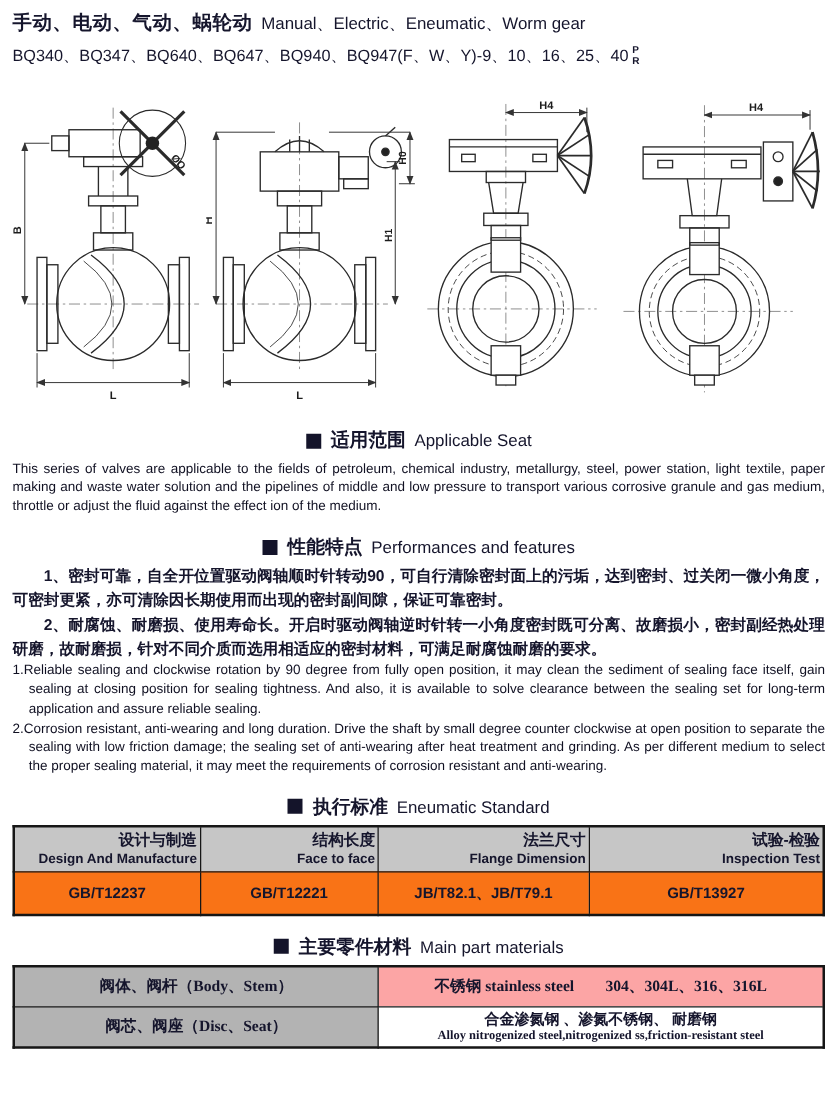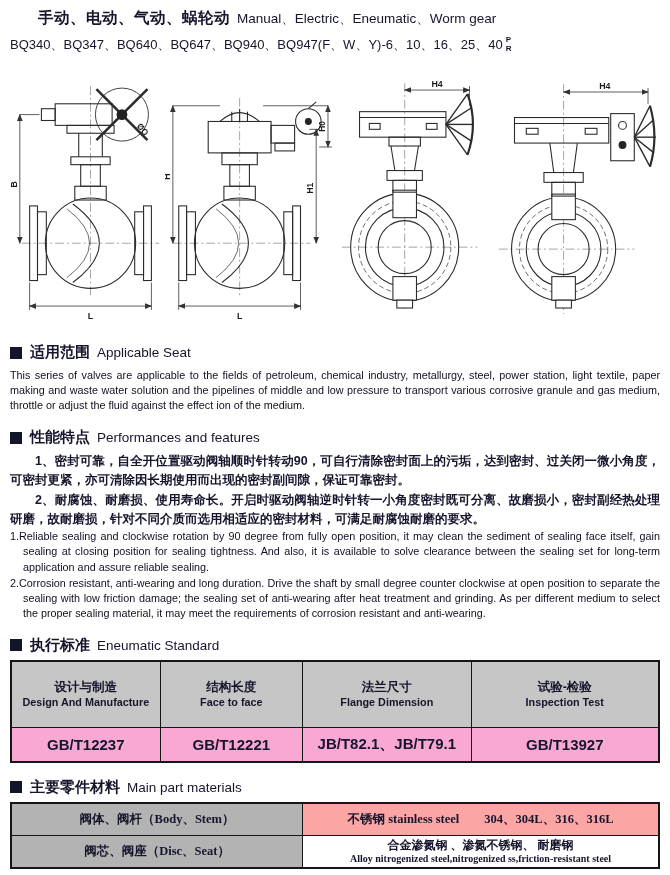--- a/index.html
+++ b/index.html
@@ -4,68 +4,68 @@
 <style>
   html,body{margin:0;padding:0;}
   body{
     width:670px;height:875px;background:#ffffff;overflow:hidden;
     font-family:"Liberation Sans","DejaVu Sans",sans-serif;
     color:#15152c;
   }
   .page{padding:8px 10px 0 10px;}
 
   
-  .hdr-line1{font-size:15px;display:flex;align-items:baseline;margin-left:28px;}
+  .hdr-line1{font-size:15px;display:flex;align-items:baseline;}
   .hdr-cn{font-weight:bold;font-size:15.5px;letter-spacing:.5px;}
   .hdr-en{font-size:13.5px;margin-left:7px;font-weight:500;text-align:center;}
   .hdr-line2{font-size:13px;margin-top:7px;display:flex;align-items:center;font-weight:500;}
   .stack{display:inline-flex;flex-direction:column;font-size:8px;line-height:1.1;margin-left:3px;font-weight:bold;}
 
   
   .drawings{display:flex;justify-content:space-between;align-items:flex-start;margin-top:22px;height:252px;}
   svg text{font-family:"Liberation Sans",sans-serif;fill:#1c1c1c;font-weight:bold;}
 
   
-  .sec{display:flex;align-items:center;margin:15px 0 5px 0;}
+  .sec{display:flex;align-items:center;margin:15px 0 5px 0;justify-content:center;}
   .sq{width:12px;height:12px;background:#14142a;margin-right:8px;flex:0 0 auto;}
   .sec-cn{font-weight:bold;font-size:15px;}
   .sec-en{font-size:13.5px;margin-left:7px;}
 
   
   .p-cn{font-size:12.5px;font-weight:600;line-height:1.5;text-indent:2em;margin:1px 0;text-align:justify;}
   .p-en{font-size:10.8px;line-height:1.4;margin:6px 0 0 0;text-align:justify;color:#101022;}
   .p-en-item{padding-left:13px;text-indent:-13px;margin-top:1px;}
 
   
   table{width:100%;border-collapse:collapse;margin-top:4px;border:2px solid #161616;}
   th,td{border:1.5px solid #161616;text-align:center;vertical-align:middle;}
-  .std th{background:#c6c6c6;padding:18px 2px;}
+  .std th{background:#c6c6c6;padding:3px 2px;text-align:right;}
   .std .cn{display:block;font-size:12.5px;font-weight:bold;line-height:1.25;}
   .std .en{display:block;font-size:10.8px;font-weight:bold;line-height:1.2;}
-  .std td{font-size:15px;font-weight:bold;height:31px;background:#f9a8d4;}
+  .std td{font-size:12px;font-weight:bold;height:31px;background:#f97316;}
   .std .c1{width:23%;} .std .c2{width:22%;} .std .c3{width:26%;} .std .c4{width:29%;}
 
   .mat td{font-size:12.5px;font-weight:bold;height:29px;padding:1px 2px;font-family:Liberation Serif, serif;}
   .mat .c1{width:45%;background:#b3b3b3;}
   .mat .c2{background:#fca5a5;}
   .mat .white{background:#ffffff;}
   .mat .sub{display:block;font-size:10px;font-weight:bold;line-height:1.15;}
   .mat .main2{display:block;font-size:12px;line-height:1.2;text-align:center;}
 </style>
 </head>
 <body>
 
 <div class="page">
 
   <div class="hdr-line1">
     <span class="hdr-cn">手动、电动、气动、蜗轮动</span>
     <span class="hdr-en">Manual、Electric、Eneumatic、Worm gear</span>
   </div>
   <div class="hdr-line2">
-    <span>BQ340、BQ347、BQ640、BQ647、BQ940、BQ947(F、W、Y)-6、10、16、25、40</span>
+    <span>BQ340、BQ347、BQ640、BQ647、BQ940、BQ947(F、W、Y)-9、10、16、25、40</span>
     <span class="stack">
       <span>P</span>
       <span>R</span>
     </span>
   </div>
 
   <div class="drawings">
 
     <svg width="158" height="250" viewBox="0 0 158 250">
       <defs>

